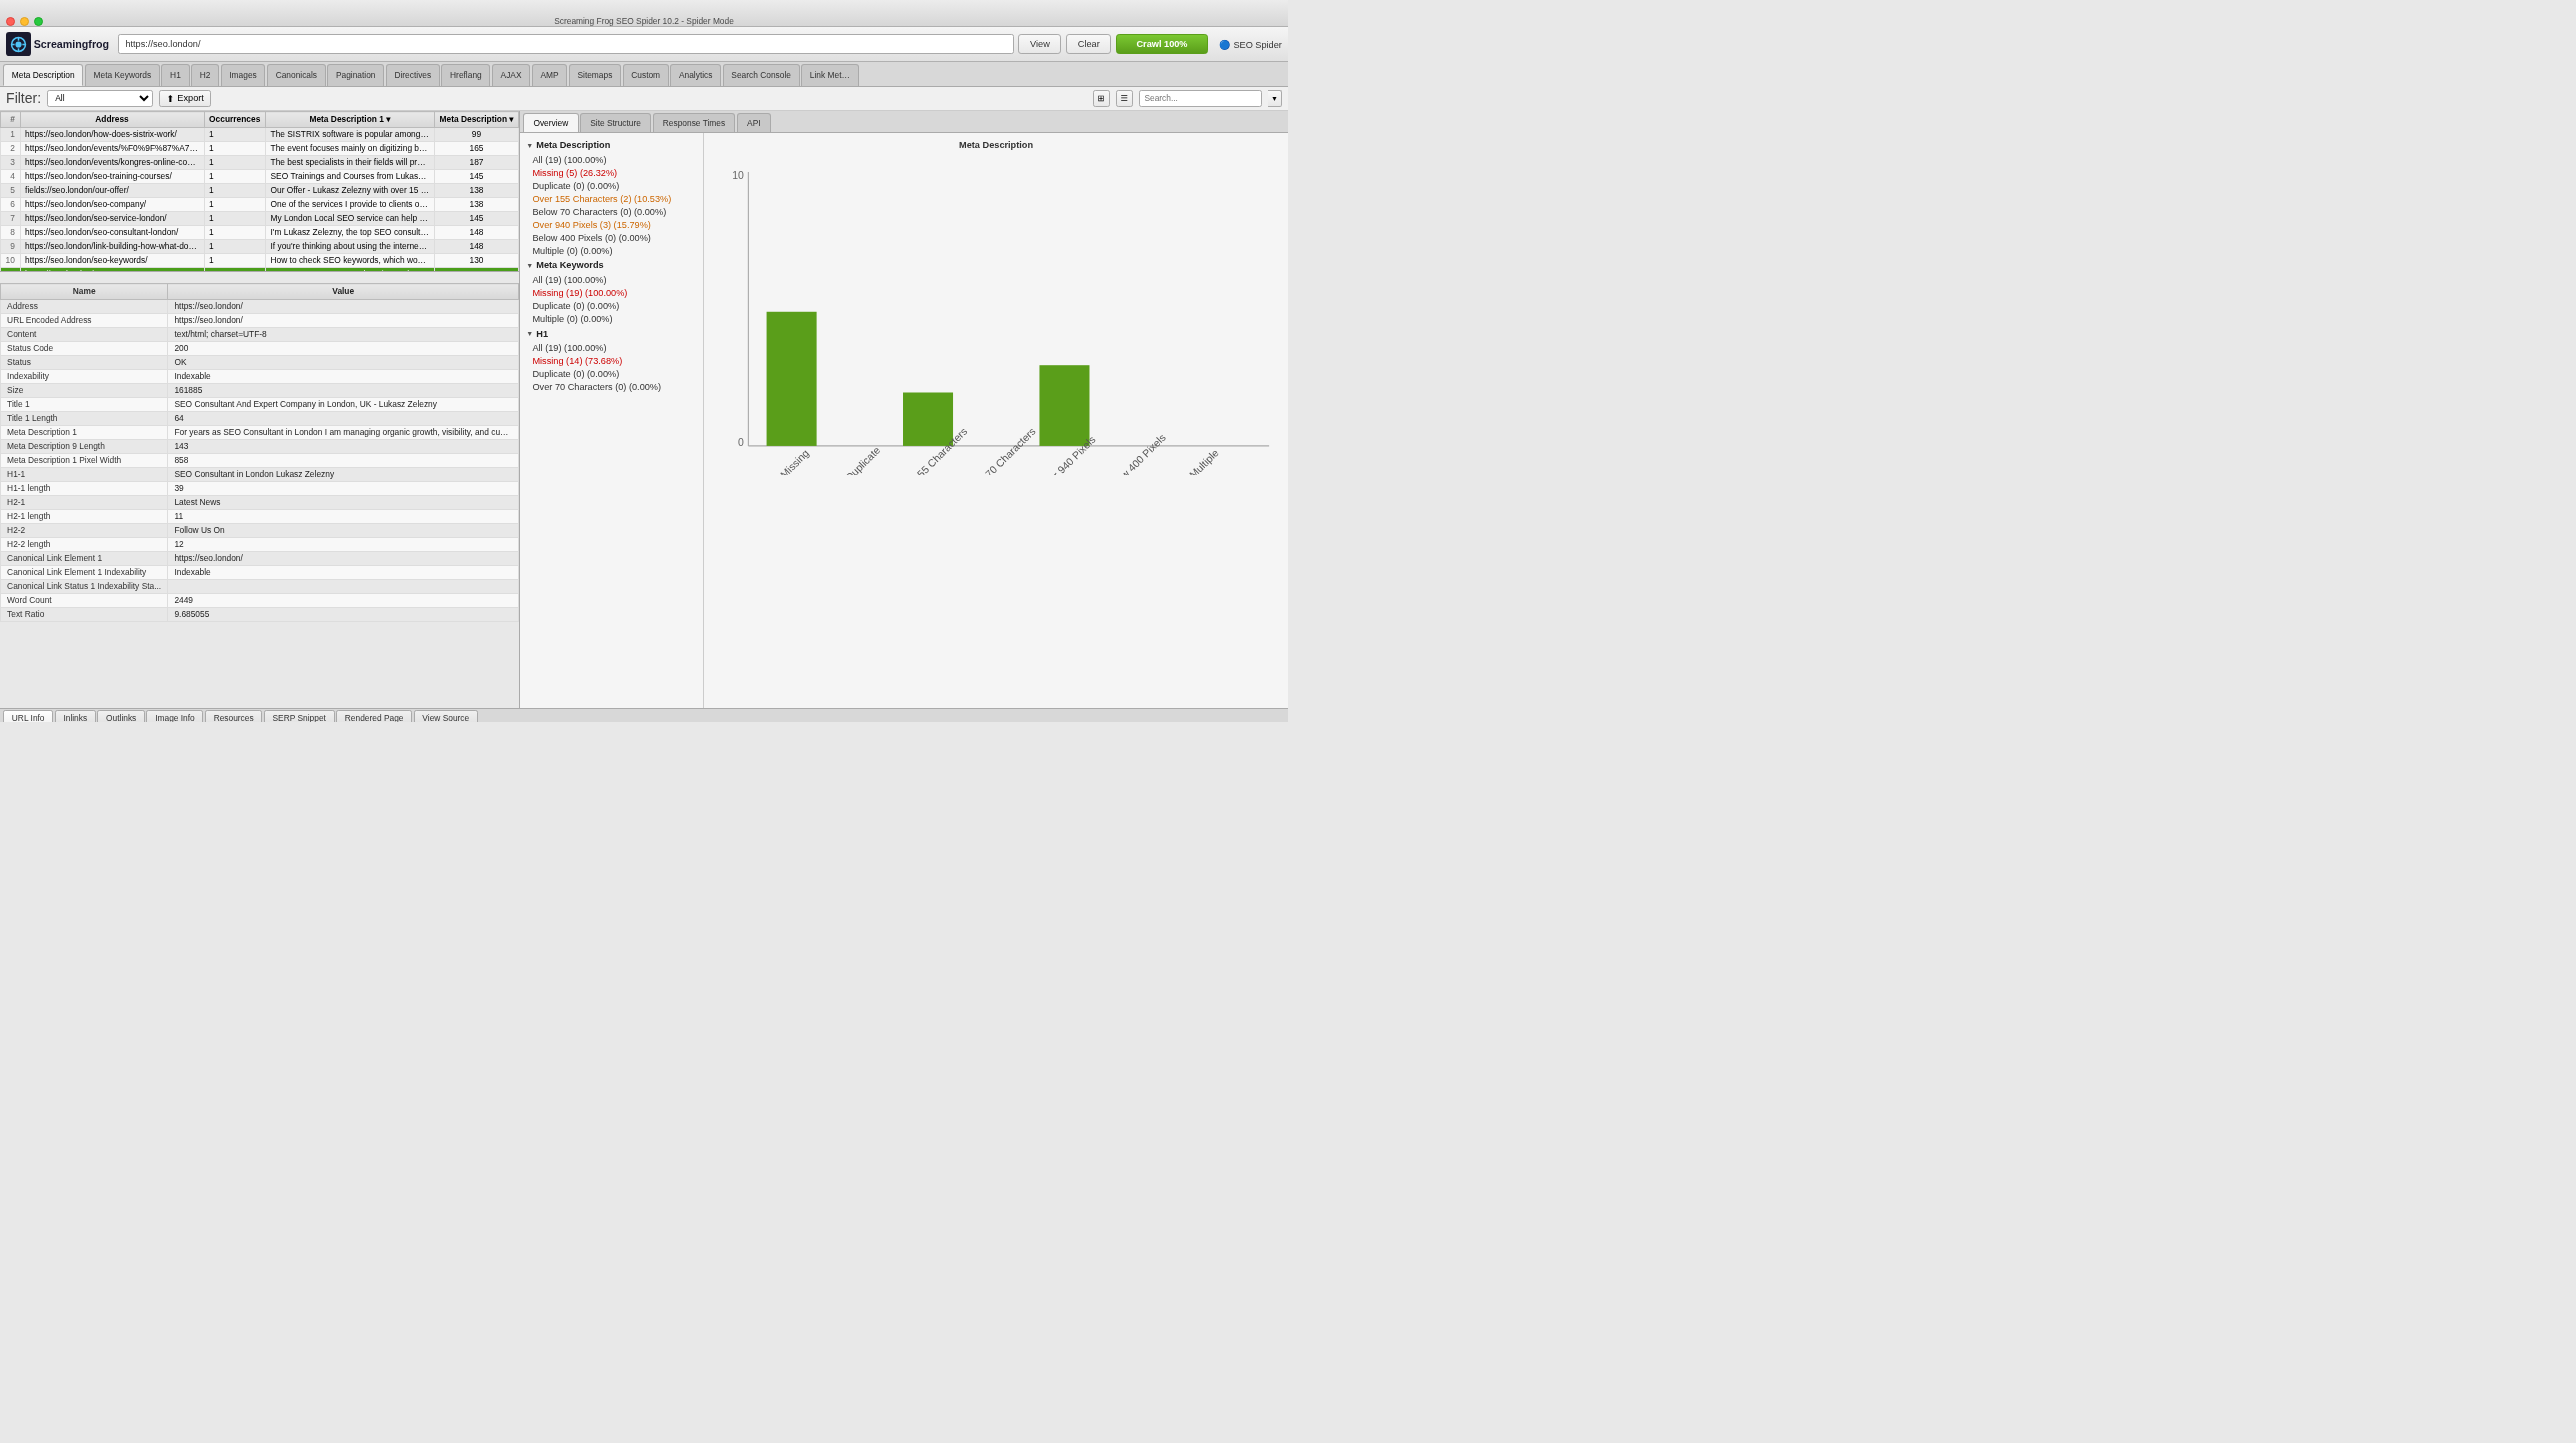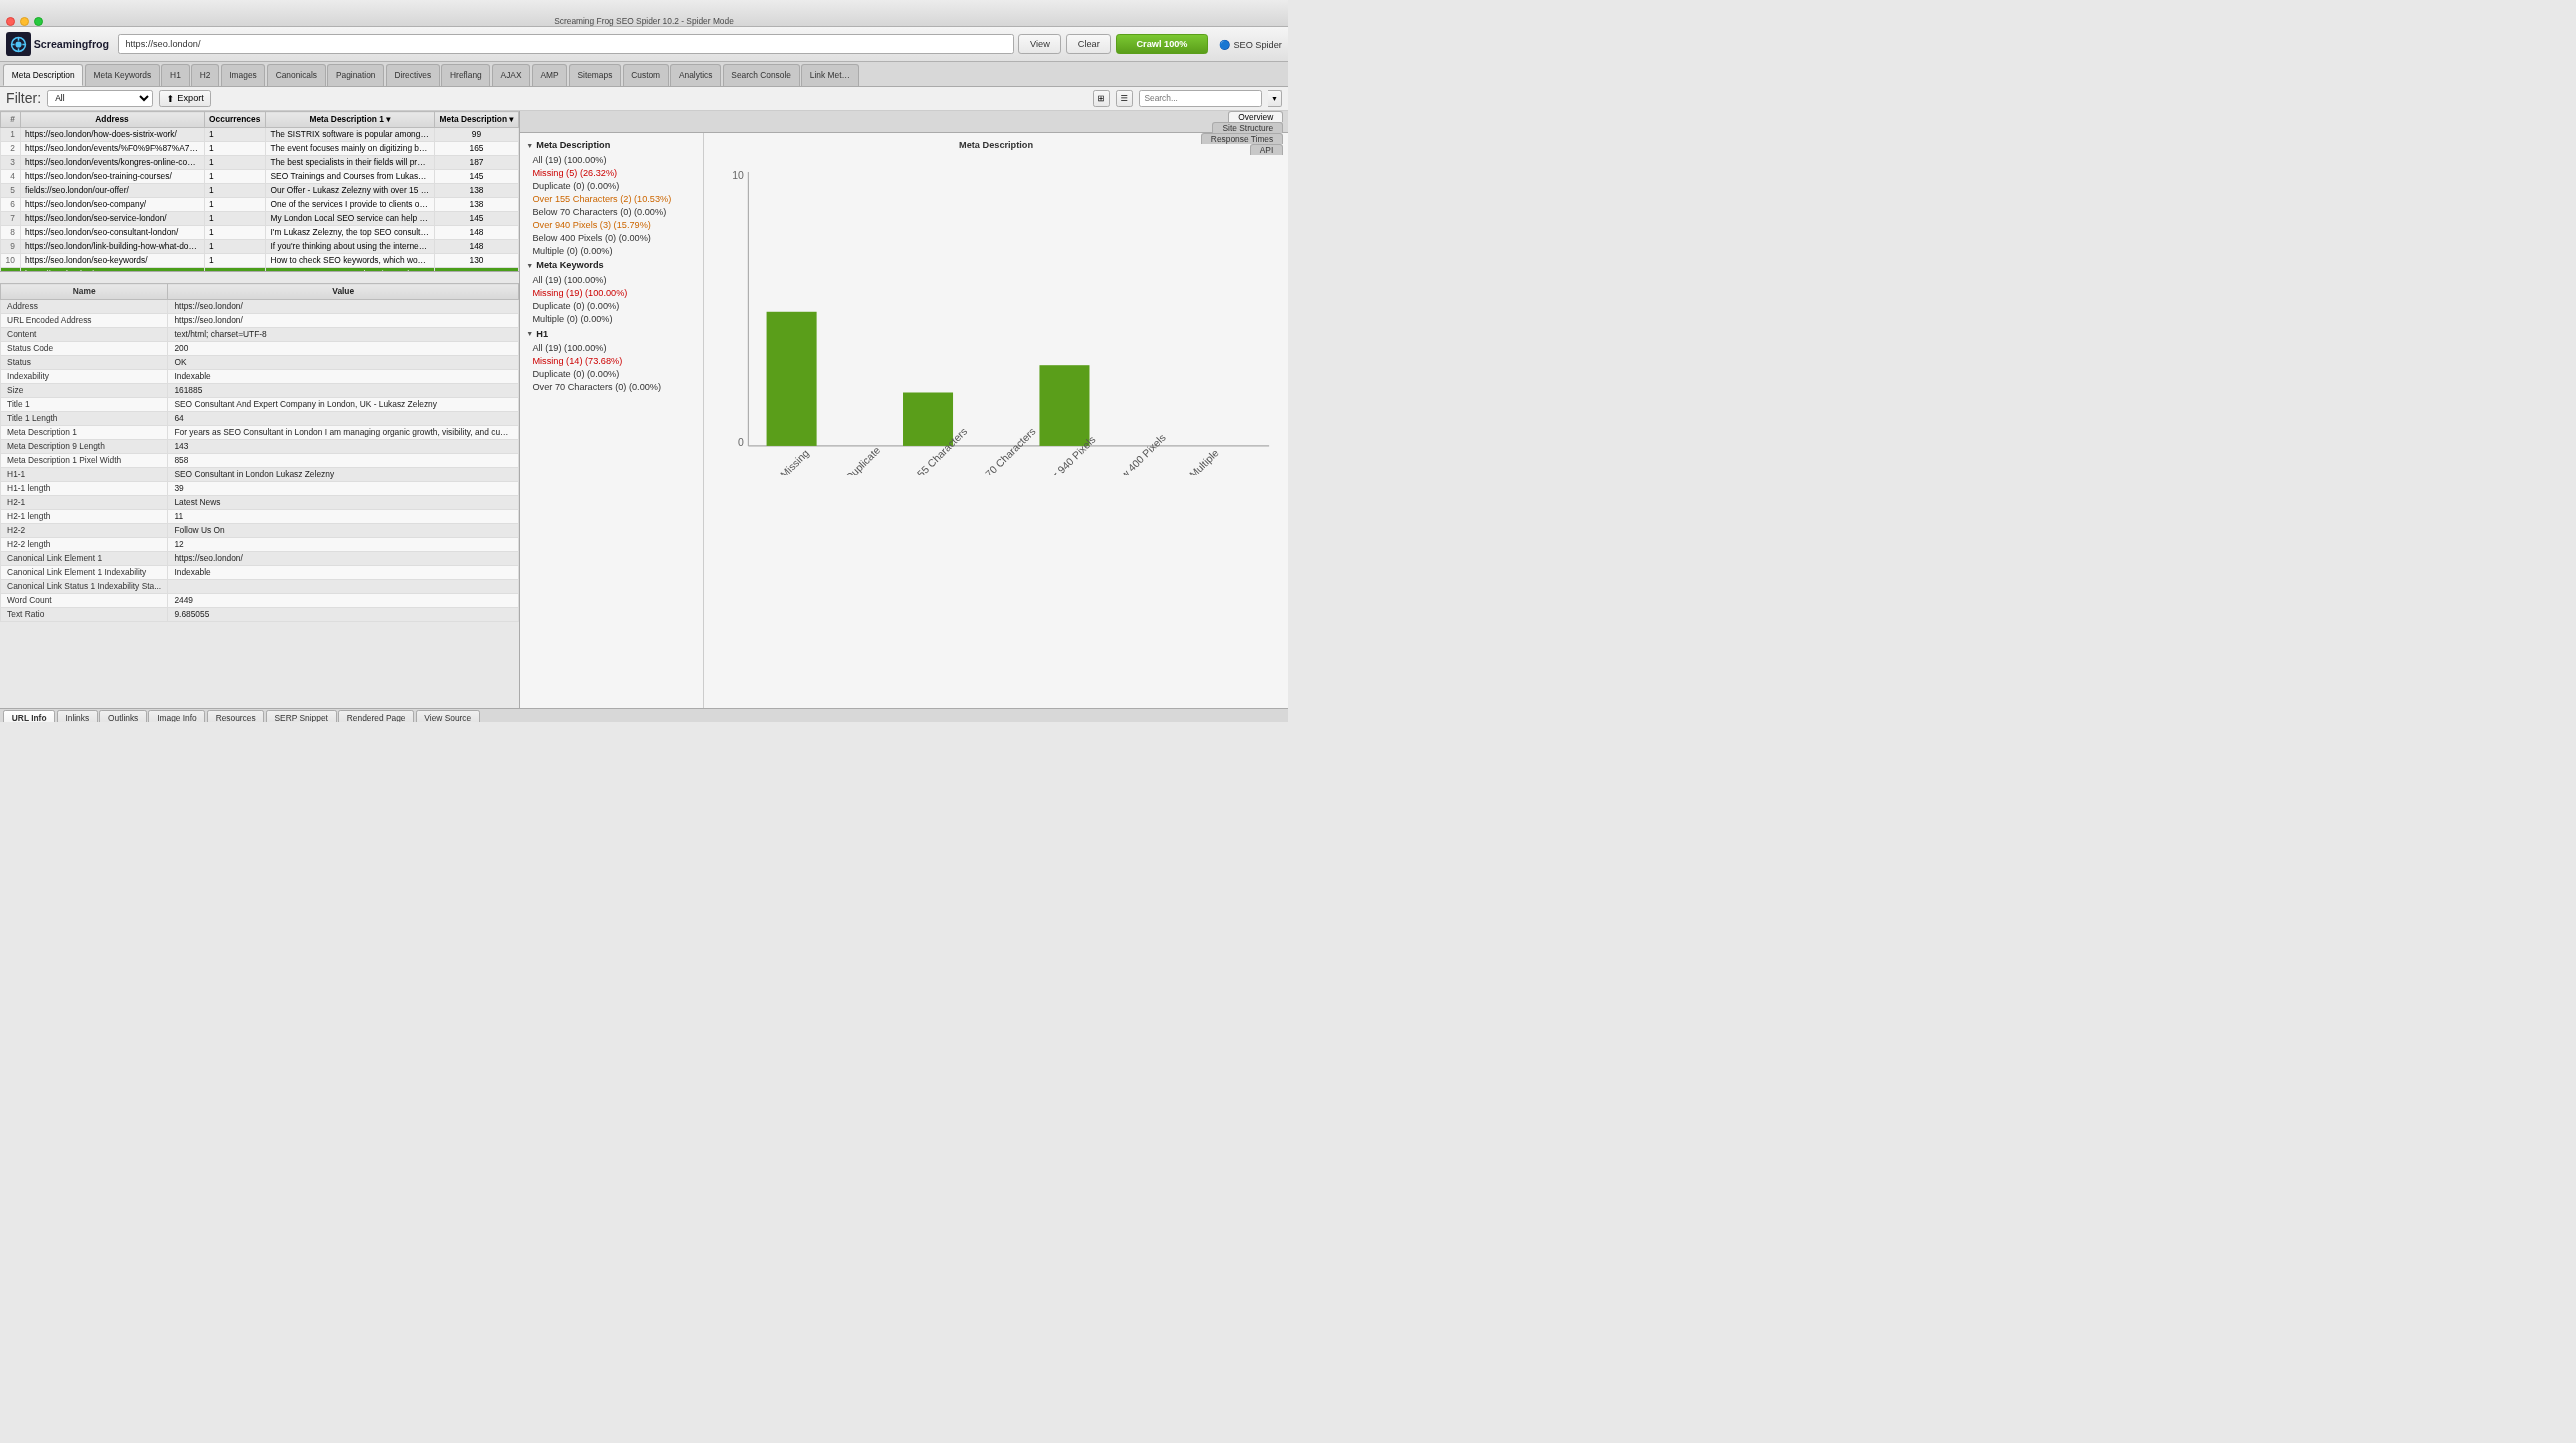--- a/index.html
+++ b/index.html
@@ -310,21 +310,20 @@
     }
     
     
     #overview-tabs {
       height: 21.5px;
       background: #d8d8d8;
       border-bottom: 0.8px solid #aaa;
       display: flex;
       align-items: flex-end;
       padding: 0 3.1px;
-      flex-direction: column;
     }
     .overview-tab {
       height: 18.4px;
       padding: 0 9.2px;
       border: 0.8px solid #aaa;
       border-bottom: none;
       background: #c8c8c8;
       border-radius: 3.1px 3.1px 0 0;
       cursor: pointer;
       display: flex;
@@ -407,21 +406,21 @@
       border-radius: 2.3px;
       background: linear-gradient(to bottom, #f0f0f0, #e0e0e0);
       cursor: pointer;
       font-size: 8.4px;
       color: #333;
       display: flex;
       align-items: center;
     }
     .bottom-tab.active {
       background: linear-gradient(to bottom, #fff, #f0f0f0);
-      font-weight: 700;
+      font-weight: 400;
     }
     
     
     #status-bar {
       height: 15.3px;
       background: #d0d0d0;
       border-top: 0.8px solid #aaa;
       display: flex;
       align-items: center;
       justify-content: space-between;

